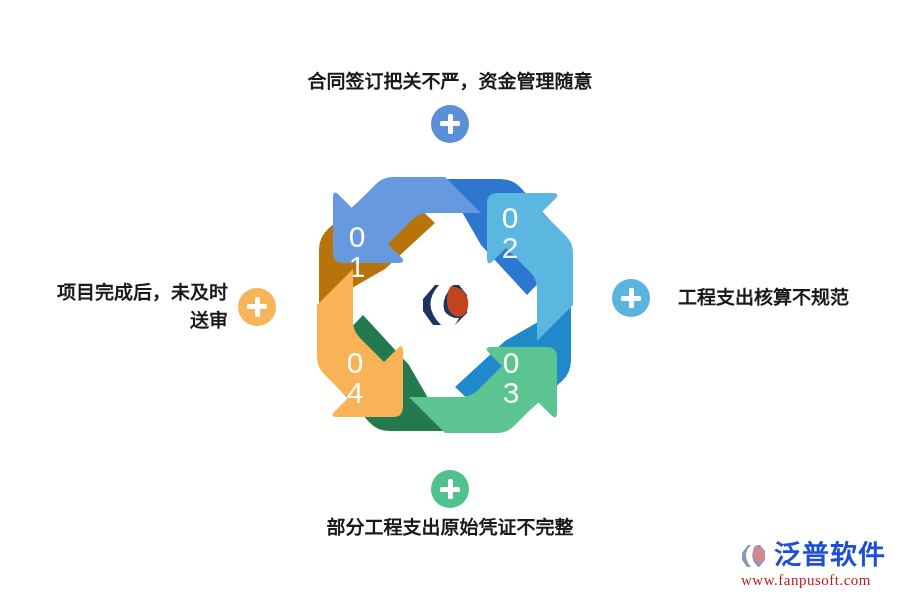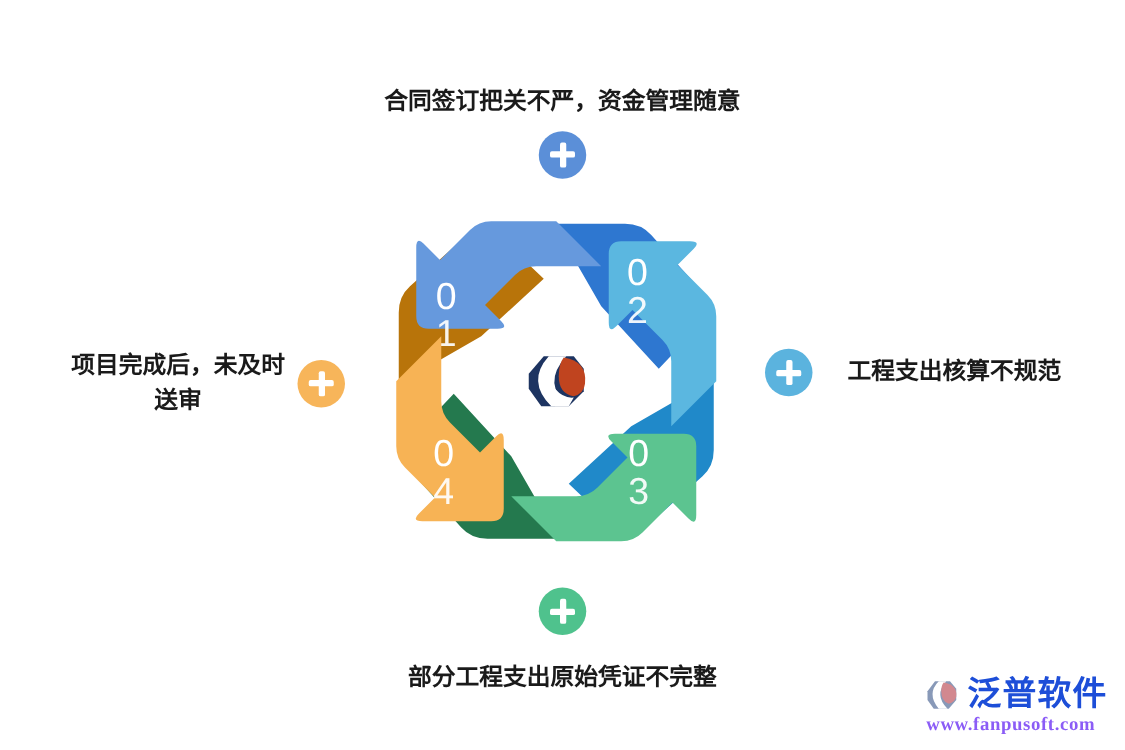--- a/index.html
+++ b/index.html
@@ -103,32 +103,32 @@
   }
   #callout-top .callout-text { text-align: center; }
 
   
   #callout-bottom {
     left: 0;
     top: 470px;
     width: 900px;
     flex-direction: column;
     align-items: center;
-    gap: 21px;
+    gap: 6px;
   }
   #callout-bottom .callout-text { text-align: center; }
 
   
   #callout-left {
     left: 18px;
     top: 279px;
     width: 258px;
     justify-content: flex-end;
   }
-  #callout-left .callout-text { text-align: center; }
+  #callout-left .callout-text { text-align: right; }
 
   
   #callout-right {
     left: 612px;
     top: 279px;
     width: 280px;
     justify-content: flex-start;
     gap: 28px;
   }
   #callout-right .callout-text { text-align: left; }
@@ -296,16 +296,16 @@
 
   <div id="watermark">
     <div id="watermark-top">
       <svg width="30" height="30" viewBox="0 0 30 30">
         <path d="M 3 13 L 9 5 L 21 5 L 26 11 L 26 20 L 20 27 L 8 27 L 3 20 Z" fill="#8899b8"></path>
         <path d="M 12 5 Q 2 15 12 27 L 19 27 Q 8 16 18 5 Z" fill="#ffffff"></path>
         <path d="M 16 6 Q 27 8 26 17 Q 25 22 20 23 Q 14 21 14 13 Q 14 8 16 6 Z" fill="#d2888f"></path>
       </svg>
       <span id="watermark-brand" style="color: #1d4ed8;">泛普软件</span>
     </div>
-    <div id="watermark-url" style="color: #8b5cf6; font-weight: bold;">www.fanpusoft.com</div>
+    <div id="watermark-url" style="color: #b91c1c;">www.fanpusoft.com</div>
   </div>
 
 </div>
 
 </body></html>

